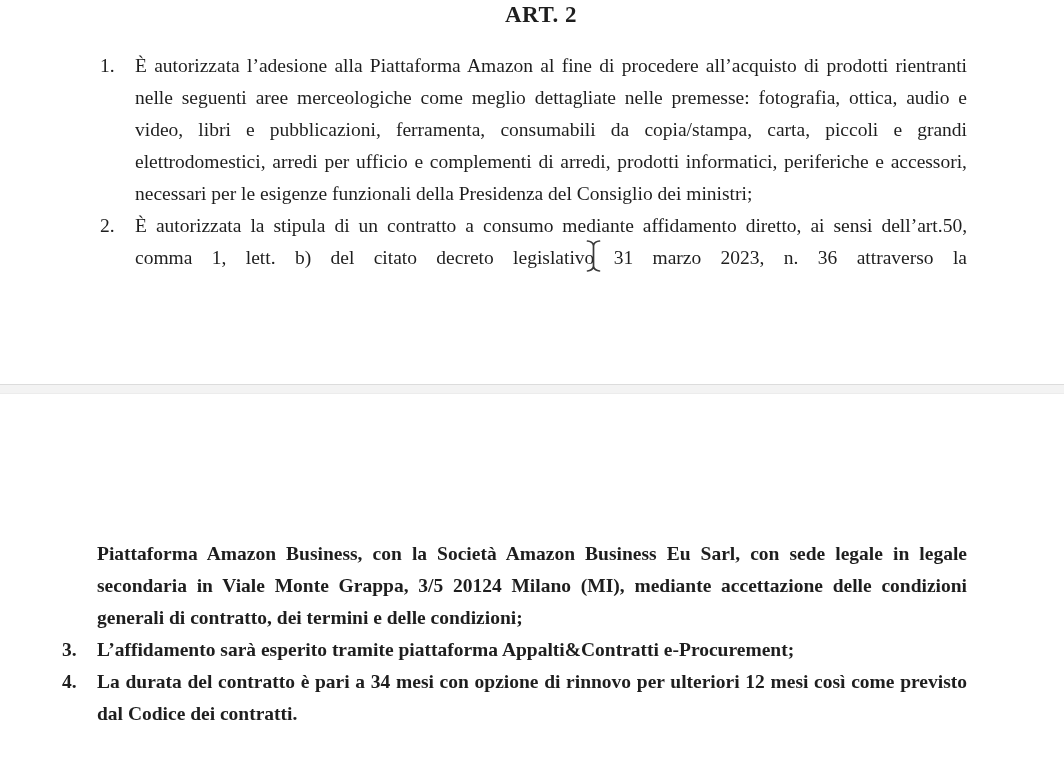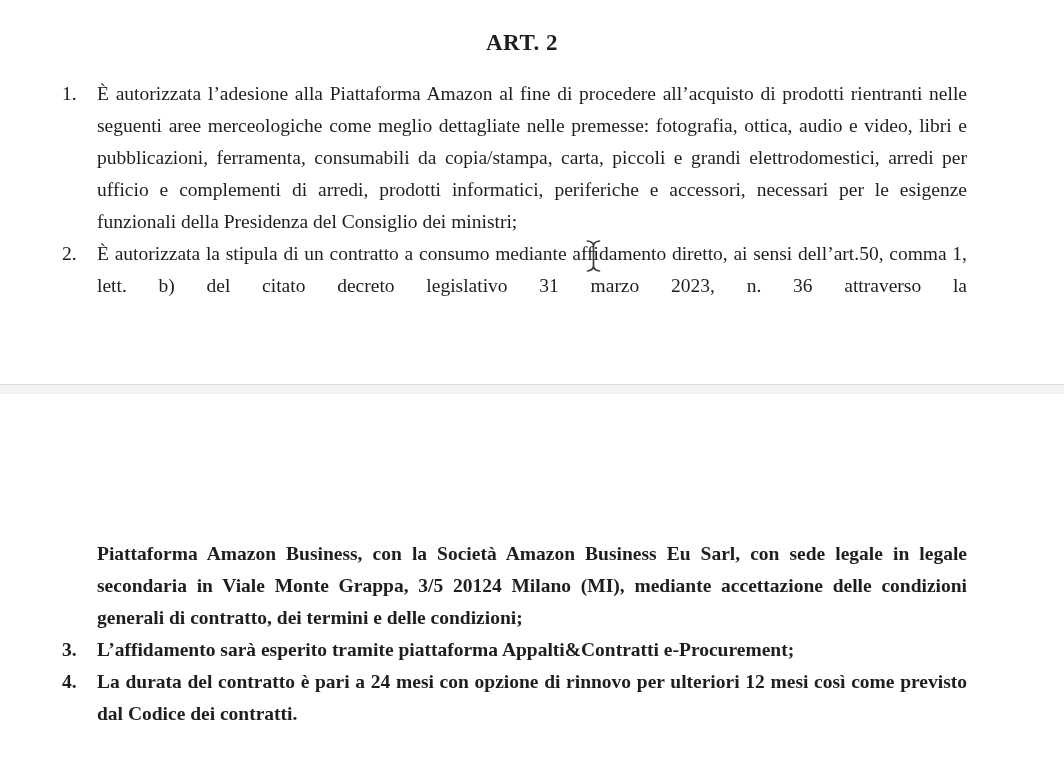--- a/index.html
+++ b/index.html
@@ -14,21 +14,22 @@
     overflow: hidden;
     font-family: "Liberation Serif", "DejaVu Serif", serif;
     color: #1e1e1e;
   }
   .page {
     background: #ffffff;
     box-sizing: border-box;
   }
   .page-1 {
     height: 384px;
-    padding-top: 28px;
+    padding-top: 0;
+    margin-left: 38px;
   }
   .page-2 {
     height: 374px;
     padding-top: 144px;
     font-weight: bold;
   }
   .page-gap {
     height: 8px;
     background: #f3f3f3;
     border-top: 1px solid #dcdcdc;
@@ -99,21 +100,21 @@
     <div class="list-block">
       <span class="list-number"></span>
       <p class="list-text">Piattaforma Amazon Business, con la Società Amazon Business Eu Sarl, con sede legale in legale secondaria in Viale Monte Grappa, 3/5 20124 Milano (MI), mediante accettazione delle condizioni generali di contratto, dei termini e delle condizioni;</p>
     </div>
     <div class="list-block">
       <span class="list-number">3.</span>
       <p class="list-text">L’affidamento sarà esperito tramite piattaforma Appalti&amp;Contratti e-Procurement;</p>
     </div>
     <div class="list-block">
       <span class="list-number">4.</span>
-      <p class="list-text">La durata del contratto è pari a 24 mesi con opzione di rinnovo per ulteriori 12 mesi così come previsto dal Codice dei contratti.</p>
+      <p class="list-text">La durata del contratto è pari a 34 mesi con opzione di rinnovo per ulteriori 12 mesi così come previsto dal Codice dei contratti.</p>
     </div>
   </div>
 </div>
 
 <svg class="ibeam-cursor" viewBox="0 0 17 34" xmlns="http://www.w3.org/2000/svg">
   <g fill="none" stroke="#3a3a3a" stroke-width="1.7" stroke-linecap="round">
     <path d="M2.5,2 C5.5,2.3 7.5,3.6 8.5,5.8 C9.5,3.6 11.5,2.3 14.5,2"></path>
     <path d="M8.5,5.8 L8.5,28.2"></path>
     <path d="M2.5,32 C5.5,31.7 7.5,30.4 8.5,28.2 C9.5,30.4 11.5,31.7 14.5,32"></path>
   </g>

